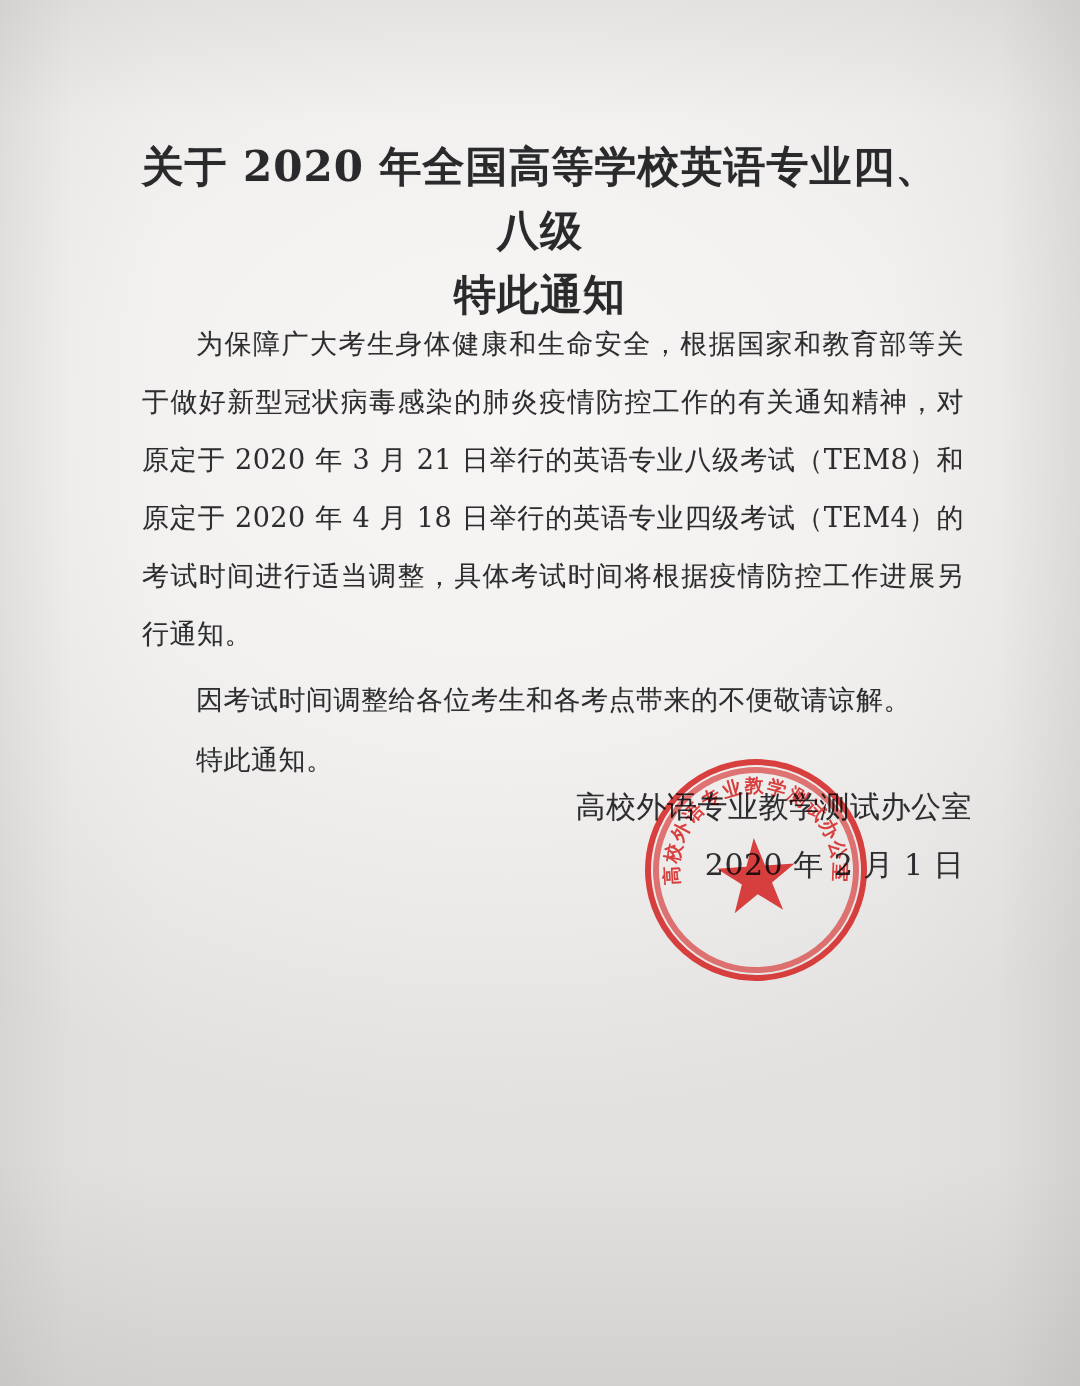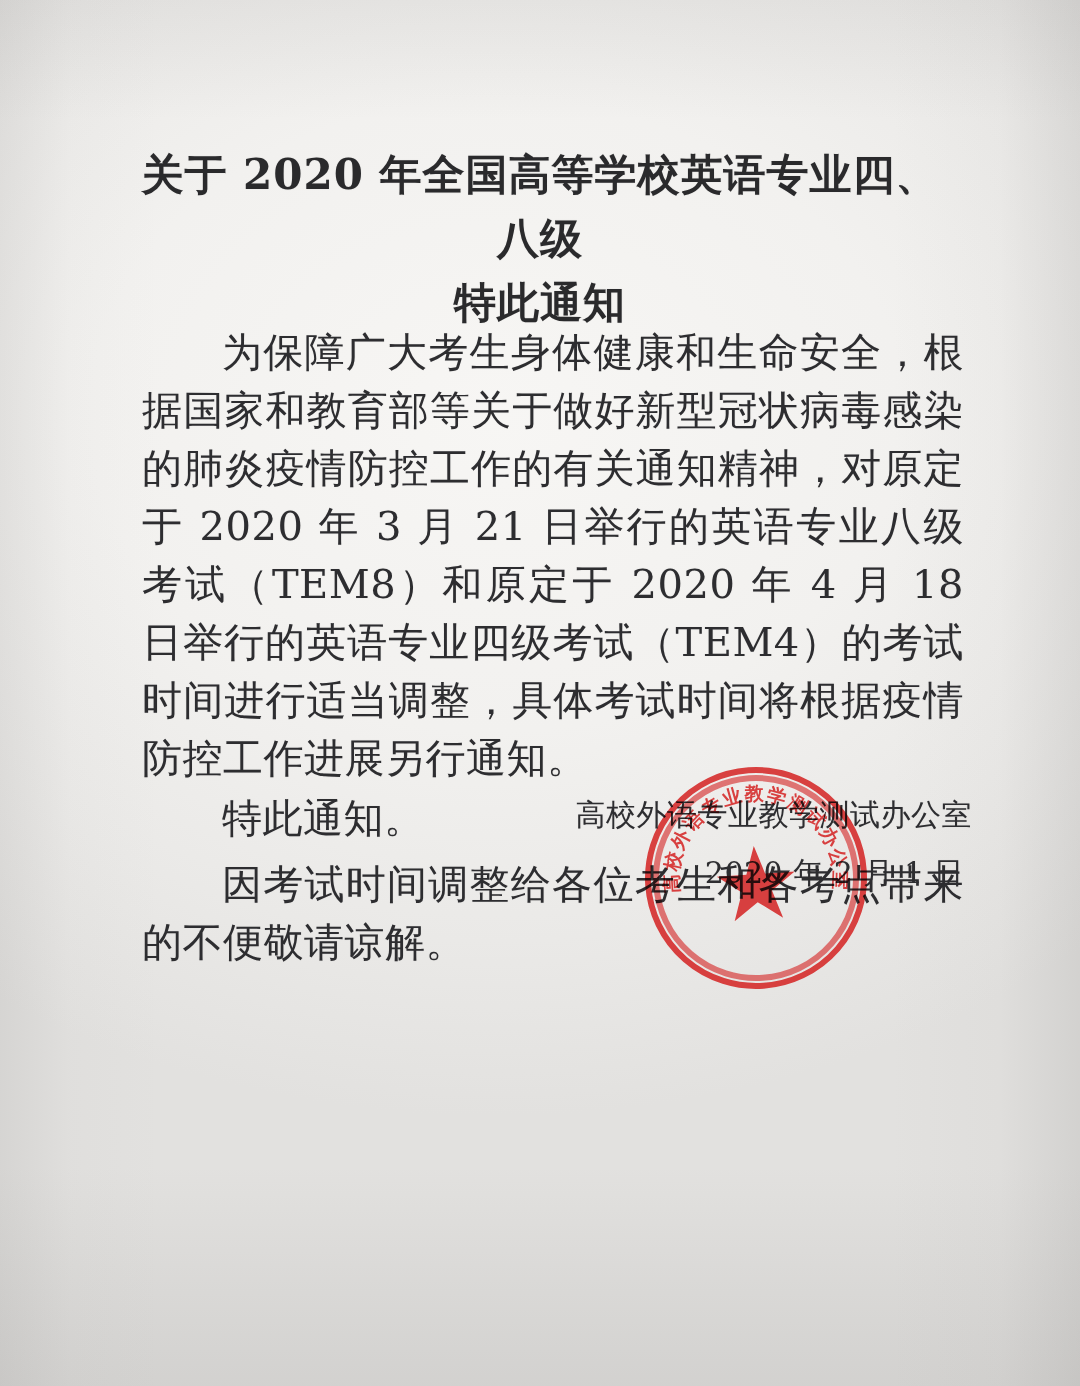--- a/index.html
+++ b/index.html
@@ -33,21 +33,21 @@
     background:
       linear-gradient(to right, rgba(150,148,146,0.16) 0px, rgba(150,148,146,0.03) 70px, rgba(0,0,0,0) 160px),
       linear-gradient(to left, rgba(150,148,146,0.20) 0px, rgba(150,148,146,0.04) 80px, rgba(0,0,0,0) 190px),
       linear-gradient(to bottom, rgba(160,158,156,0.13) 0px, rgba(0,0,0,0) 120px),
       linear-gradient(to top, rgba(140,138,136,0.18) 0px, rgba(0,0,0,0) 220px);
   }
 
   .doc-body {
     position: absolute;
     left: 0;
-    top: 8px;
+    top: 0;
     width: 1080px;
     height: 1292px;
     z-index: 2;
   }
 
   .doc-title {
     position: absolute;
     left: 140px;
     top: 135px;
     width: 800px;
@@ -60,21 +60,21 @@
     text-shadow: 0 0 1px rgba(60,60,60,0.22);
   }
 
   .paragraphs {
     position: absolute;
     left: 142px;
     top: 315px;
     width: 822px;
   }
   .para {
-    font-size: 40px;
+    font-size: 27px;
     line-height: 58px;
     color: #2d2d30;
     text-align: justify;
     text-justify: inter-ideograph;
     text-indent: 2em;
     letter-spacing: 0.5px;
     margin: 0 0 2px 0;
     text-shadow: 0 0 1px rgba(70,70,70,0.18);
   }
   .para.second {
@@ -143,22 +143,22 @@
 <div class="page">
   <div class="doc-body">
 
     <div class="doc-title">
       <div>关于 2020 年全国高等学校英语专业四、八级</div>
       <div>特此通知</div>
     </div>
 
     <div class="paragraphs">
       <p class="para first">为保障广大考生身体健康和生命安全，根据国家和教育部等关于做好新型冠状病毒感染的肺炎疫情防控工作的有关通知精神，对原定于 2020 年 3 月 21 日举行的英语专业八级考试（TEM8）和原定于 2020 年 4 月 18 日举行的英语专业四级考试（TEM4）的考试时间进行适当调整，具体考试时间将根据疫情防控工作进展另行通知。</p>
+      <p class="para second">因考试时间调整给各位考生和各考点带来的不便敬请谅解。</p>
       <p class="para third">特此通知。</p>
-      <p class="para second">因考试时间调整给各位考生和各考点带来的不便敬请谅解。</p>
     </div>
 
     <div class="signature">
       <div class="sig-line">高校外语专业教学测试办公室</div>
       <div class="sig-line sig-date">2020 年 2 月 1 日</div>
     </div>
 
     <div class="stamp">
       <svg viewBox="0 0 240 240" xmlns="http://www.w3.org/2000/svg">
         <circle class="stamp-ring" cx="120" cy="120" r="108"></circle>

